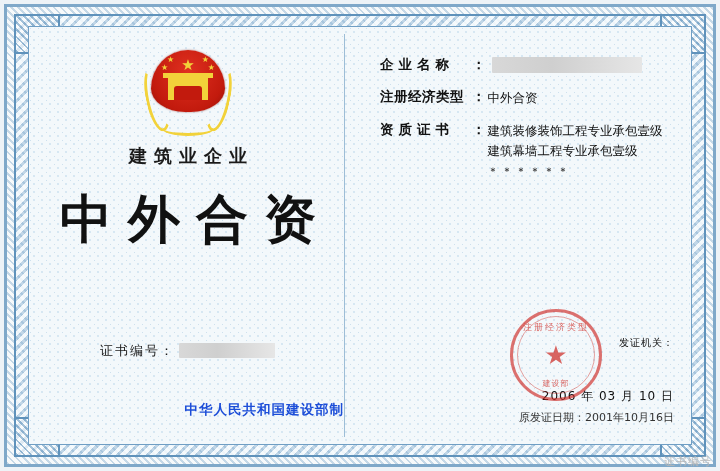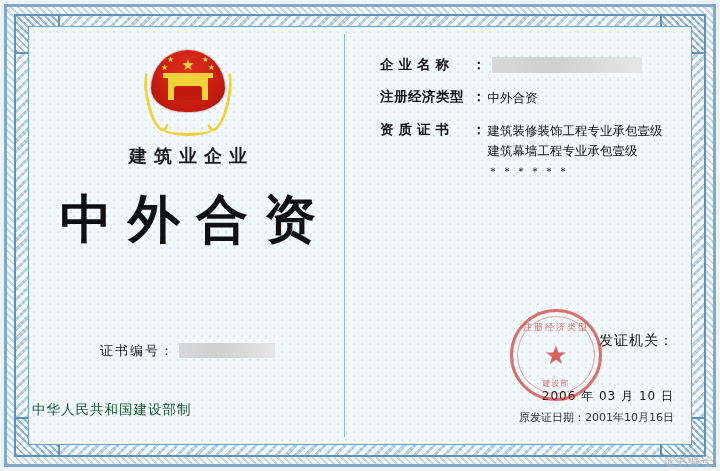--- a/index.html
+++ b/index.html
@@ -228,24 +228,25 @@
     background: linear-gradient(90deg,#d8d8d8 0%, #cfcfcf 40%, #e6e6e6 100%);
     border-radius: 1px;
   }
   .redacted.no { width: 96px; }
 
   .issuer-line {
     position: absolute;
     bottom: 22px;
     left: 0;
     width: 100%;
-    text-align: left;
+    text-align: right;
     font-size: 13.5px;
     letter-spacing: 1px;
-    color: #14532d;
+    color: #1d4ed8;
+    font-weight: bold;
   }
 
   
   .right {
     flex: 1;
     position: relative;
     padding: 26px 0 0 36px;
     box-sizing: border-box;
   }
 
@@ -289,21 +290,21 @@
   
   .issue-block {
     position: absolute;
     right: 14px;
     bottom: 16px;
     width: 250px;
     text-align: right;
     color: #111;
   }
   .auth-row {
-    font-size: 14px;
+    font-size: 10px;
     letter-spacing: 1px;
     margin-bottom: 38px;
     position: relative;
     z-index: 1;
   }
   .date-row {
     font-size: 12px;
     letter-spacing: 1px;
     position: relative;
     z-index: 1;

